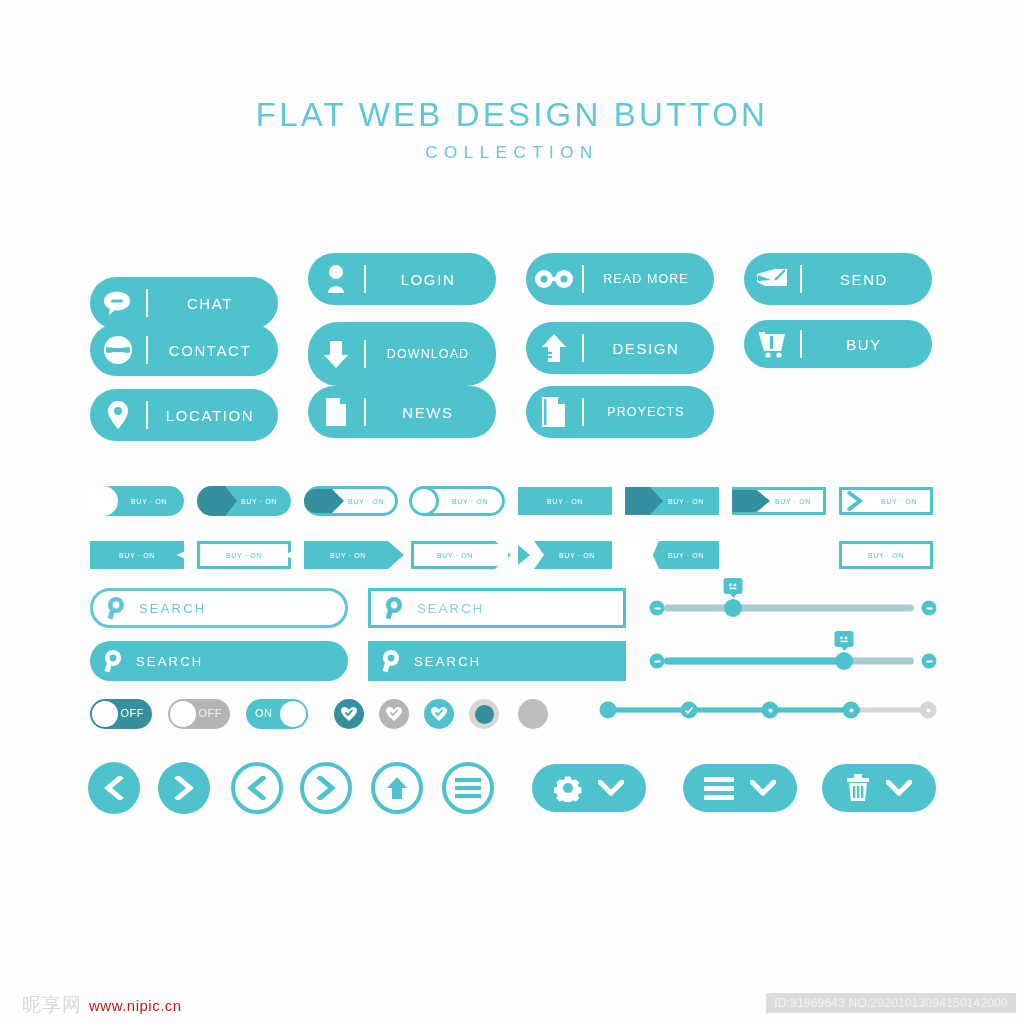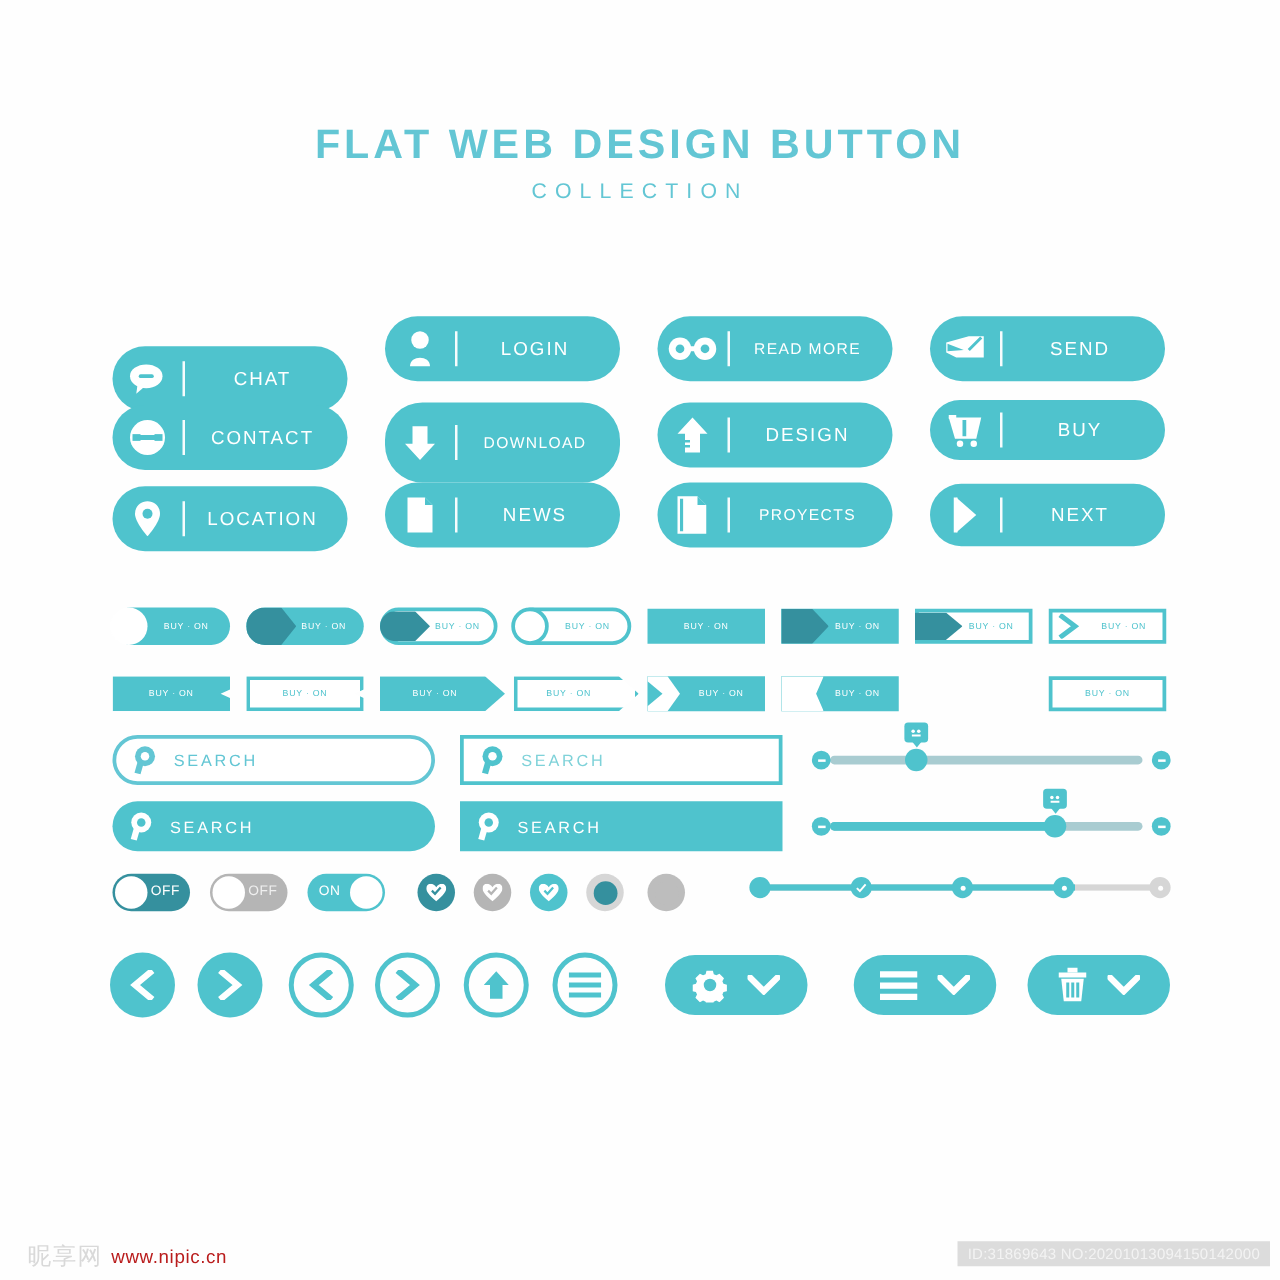--- a/index.html
+++ b/index.html
@@ -13,21 +13,21 @@
   #canvas {
     position: relative;
     width: 1024px; height: 1024px;
     background: #fefefe;
   }
 
   
   #title-block { position: absolute; left: 0; top: 98px; width: 1024px; text-align: center; }
   #main-title {
     font-size: 33px; letter-spacing: 3.2px; color: #63c6d4;
-    font-weight: 700; line-height: 1.05;
+    font-weight: 400; line-height: 1.05;
   }
   #sub-title {
     font-size: 17px; letter-spacing: 6.5px; color: #63c6d4;
     margin-top: 10px; font-weight: 400;
   }
 
   
   .pill-btn {
     position: absolute;
     background: #4fc3cd;
@@ -269,30 +269,20 @@
       <svg width="26" height="32" viewBox="0 0 26 32">
           <path d="M1 1 L17 1 L24 8 L24 31 L1 31 Z" fill="#fff"></path>
           <path d="M17 1 L17 8 L24 8 Z" fill="#4fc3cd"></path>
           <rect x="3" y="3" width="2.5" height="26" fill="#4fc3cd"></rect>
         </svg>
     </div>
     <div class="pill-sep"></div>
     <div class="pill-label small">PROYECTS</div>
   </div>
 
-  <div class="pill-btn" style="left:744px; top:387px; width:188px; height:50px;">
-    <div class="pill-icon">
-      <svg width="22" height="30" viewBox="0 0 22 30">
-          <path d="M4 1 L20 15 L4 29 Z" fill="#fff"></path>
-          <rect x="2" y="1" width="3" height="28" fill="#fff"></rect>
-        </svg>
-    </div>
-    <div class="pill-sep"></div>
-    <div class="pill-label">NEXT</div>
-  </div>
 
   <div class="chip" style="left:90px; top:486px; width:94px; height:30px;">
     <div class="chip-body fill-teal" style="border-radius:15px;">
       <div class="knob fill-white"></div>
       <span class="chip-label txt-white" style="margin-left:24px;">BUY · ON</span>
     </div>
   </div>
 
   <div class="chip" style="left:197px; top:486px; width:94px; height:30px;">
     <div class="chip-body fill-teal" style="border-radius:15px;">

